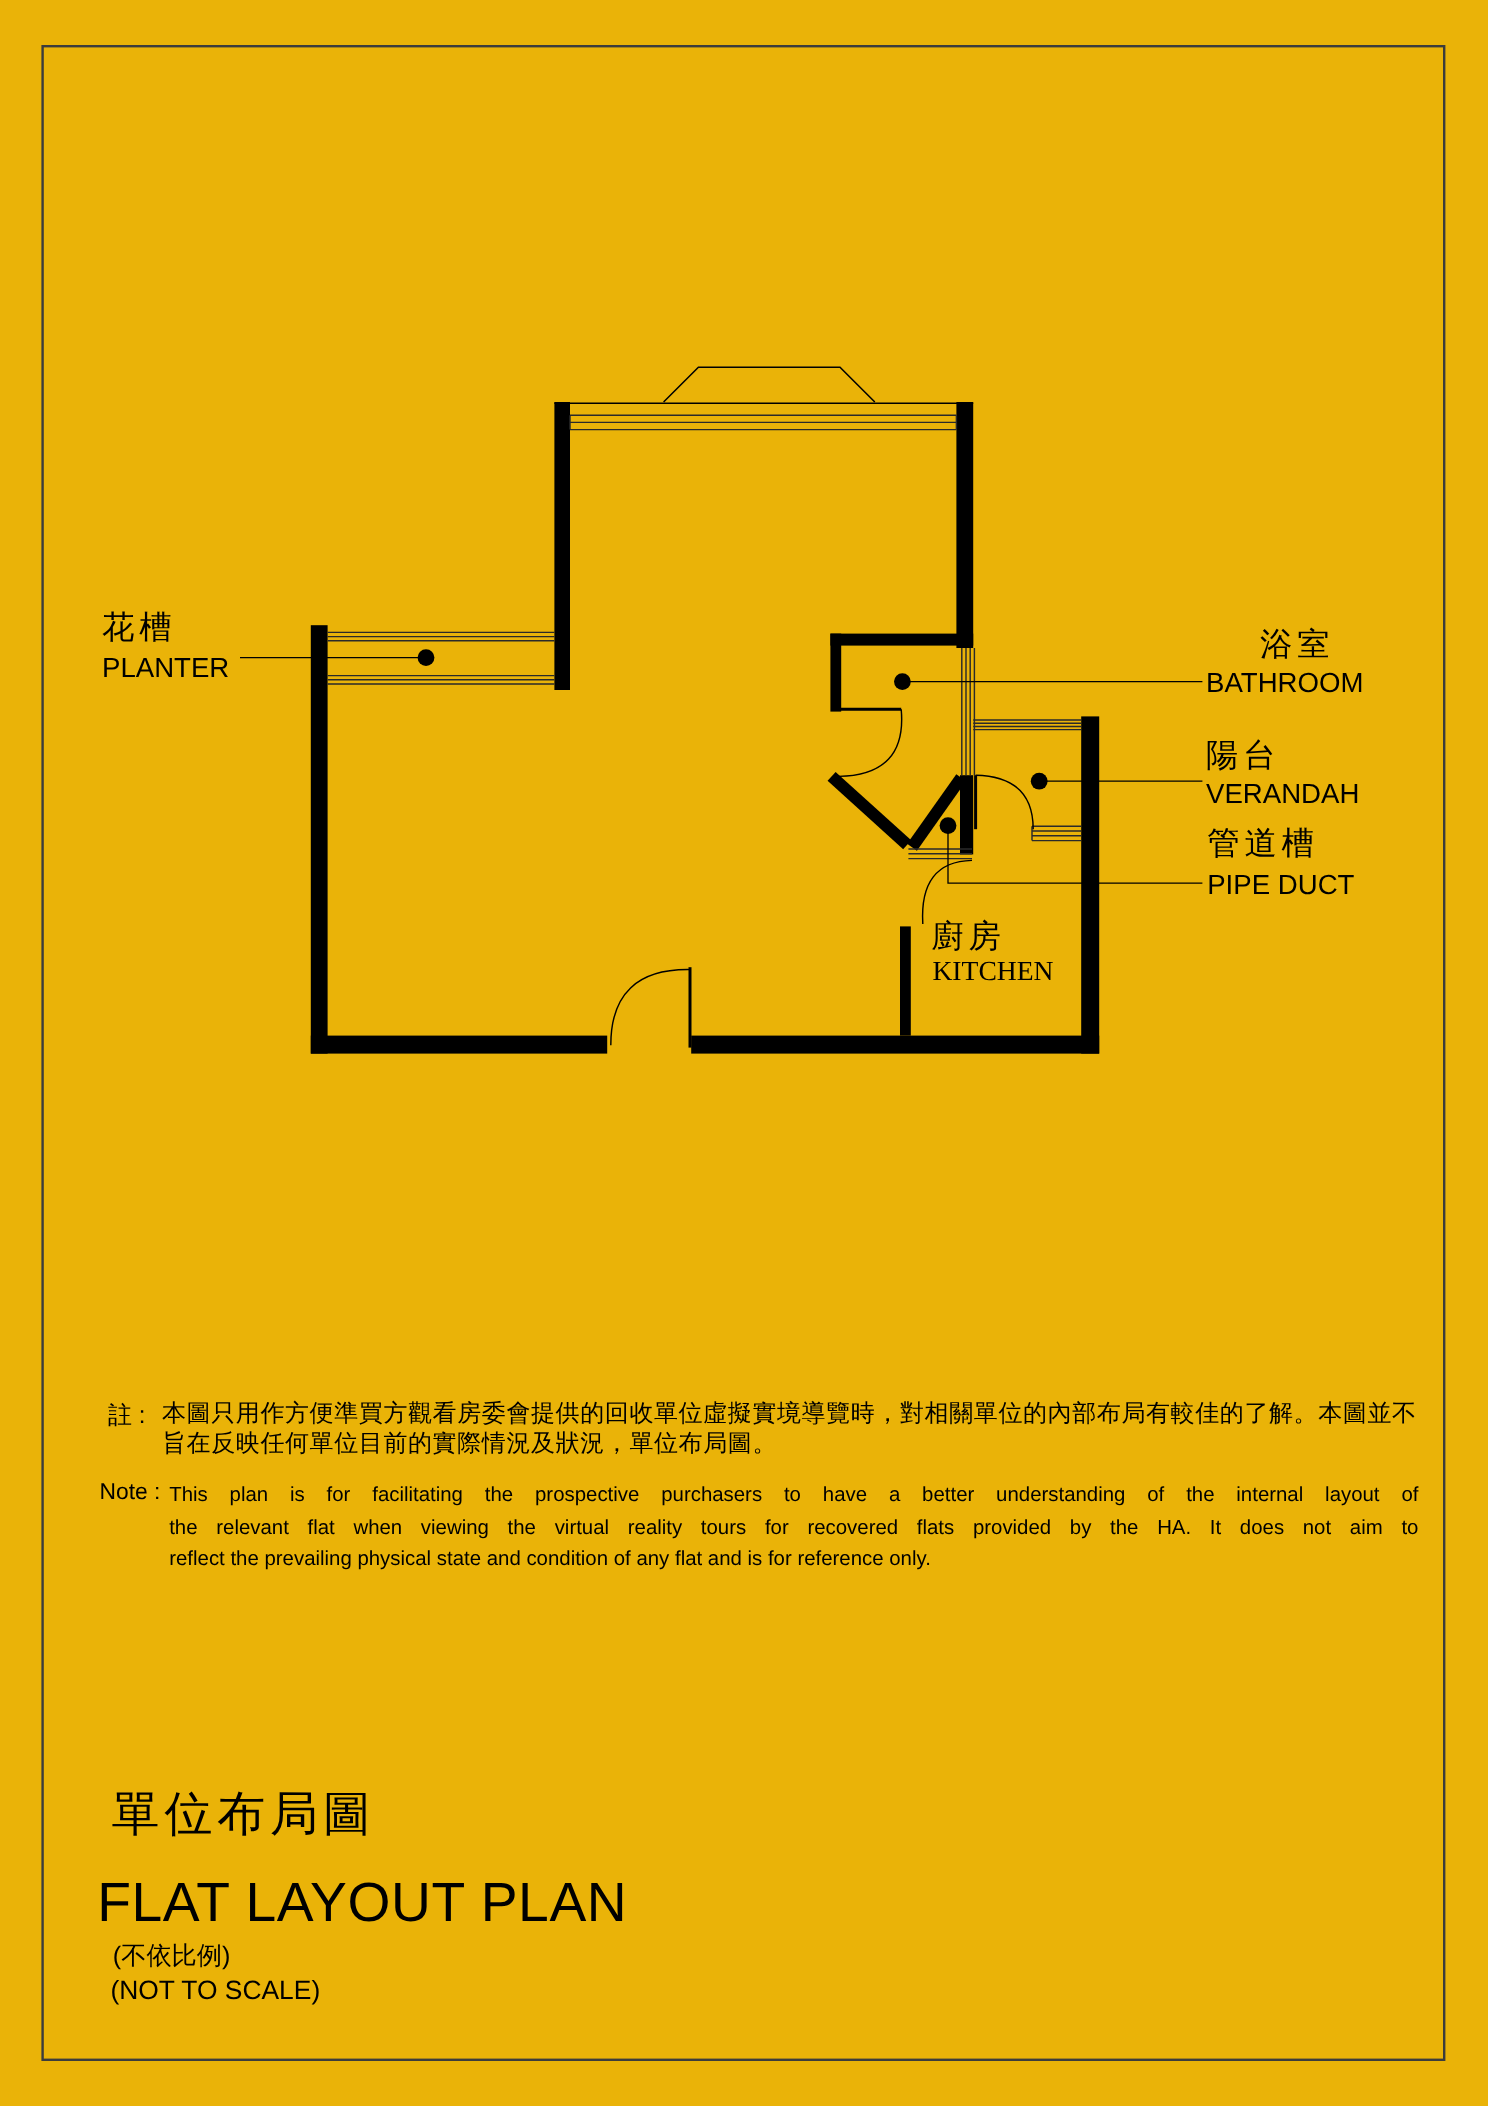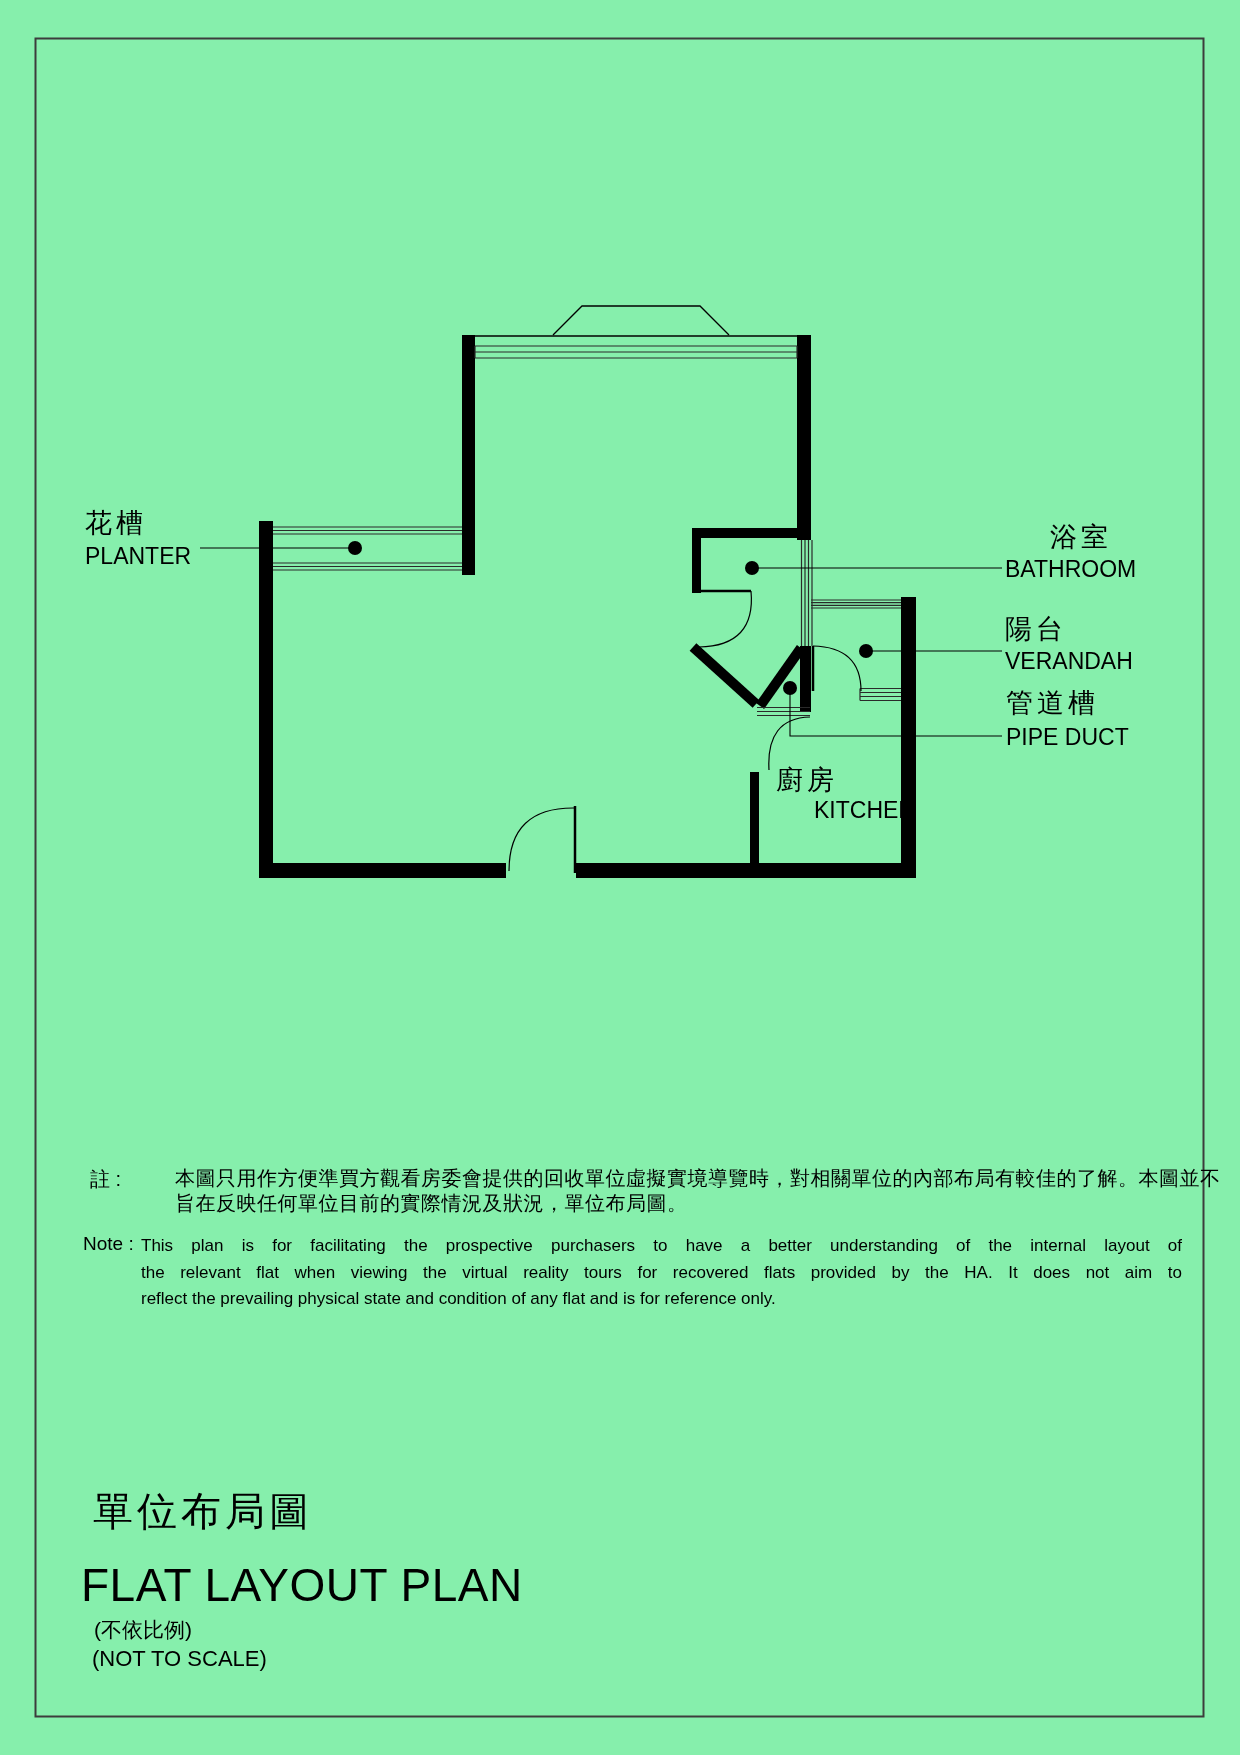--- a/index.html
+++ b/index.html
@@ -1,45 +1,45 @@
 <!DOCTYPE html>
 <html><head>
 <meta charset="utf-8">
 <style>
   html,body{margin:0;padding:0;background:#fff;}
   body{width:1240px;height:1755px;position:relative;font-family:"Liberation Sans",sans-serif;color:#000;}
-  .page{position:absolute;inset:0;background:#86efac;overflow:hidden;}
+  .page{position:absolute;inset:0;background:#eab308;overflow:hidden;}
   svg{position:absolute;left:0;top:0;}
   .abs{position:absolute;white-space:nowrap;}
   
   .lbl-zh{font-size:27px;letter-spacing:4px;line-height:30px;}
   .lbl-en{font-size:23px;line-height:26px;}
   
   .note-zh-label{left:90px;top:1166px;font-size:20px;}
   .note-zh{left:135px;top:1166px;font-size:20px;line-height:24.5px;letter-spacing:0.5px;}
-  .note-zh div{white-space:nowrap;margin-left:40px;}
+  .note-zh div{white-space:nowrap;}
   .note-en-label{left:83px;top:1233px;font-size:19px;}
   .note-en{left:141px;top:1233px;width:1041px;font-size:17px;line-height:26.6px;white-space:normal;}
   .note-en .just{text-align:justify;text-align-last:justify;}
   
   .title-zh{left:93px;top:1484px;font-size:40px;letter-spacing:4px;}
   .title-en{left:81px;top:1558px;font-size:46px;letter-spacing:0.5px;}
   .scale-zh{left:94px;top:1616px;font-size:21px;}
   .scale-en{left:92px;top:1646px;font-size:22px;}
   
   .planter-zh{left:85px;top:508px;}
   .planter-en{left:85px;top:543px;}
   .bathroom-zh{left:1005px;top:522px;margin-left:45px;}
   .bathroom-en{left:1005px;top:556px;}
   .verandah-zh{left:1005px;top:614px;}
   .verandah-en{left:1005px;top:648px;}
   .pipeduct-zh{left:1006px;top:688px;}
   .pipeduct-en{left:1006px;top:724px;}
   .kitchen-zh{left:776px;top:765px;}
-  .kitchen-en{left:814px;top:797px;}
+  .kitchen-en{left:777px;top:797px;font-family:Liberation Serif, serif;}
 </style>
 </head>
 <body>
 
 <div class="page">
 
   <svg width="1240" height="1755" viewBox="0 0 1240 1755">
 
     <g>
       <rect x="35.5" y="38.5" width="1168" height="1678" fill="none" stroke="#3c3c3c" stroke-width="2"></rect>

